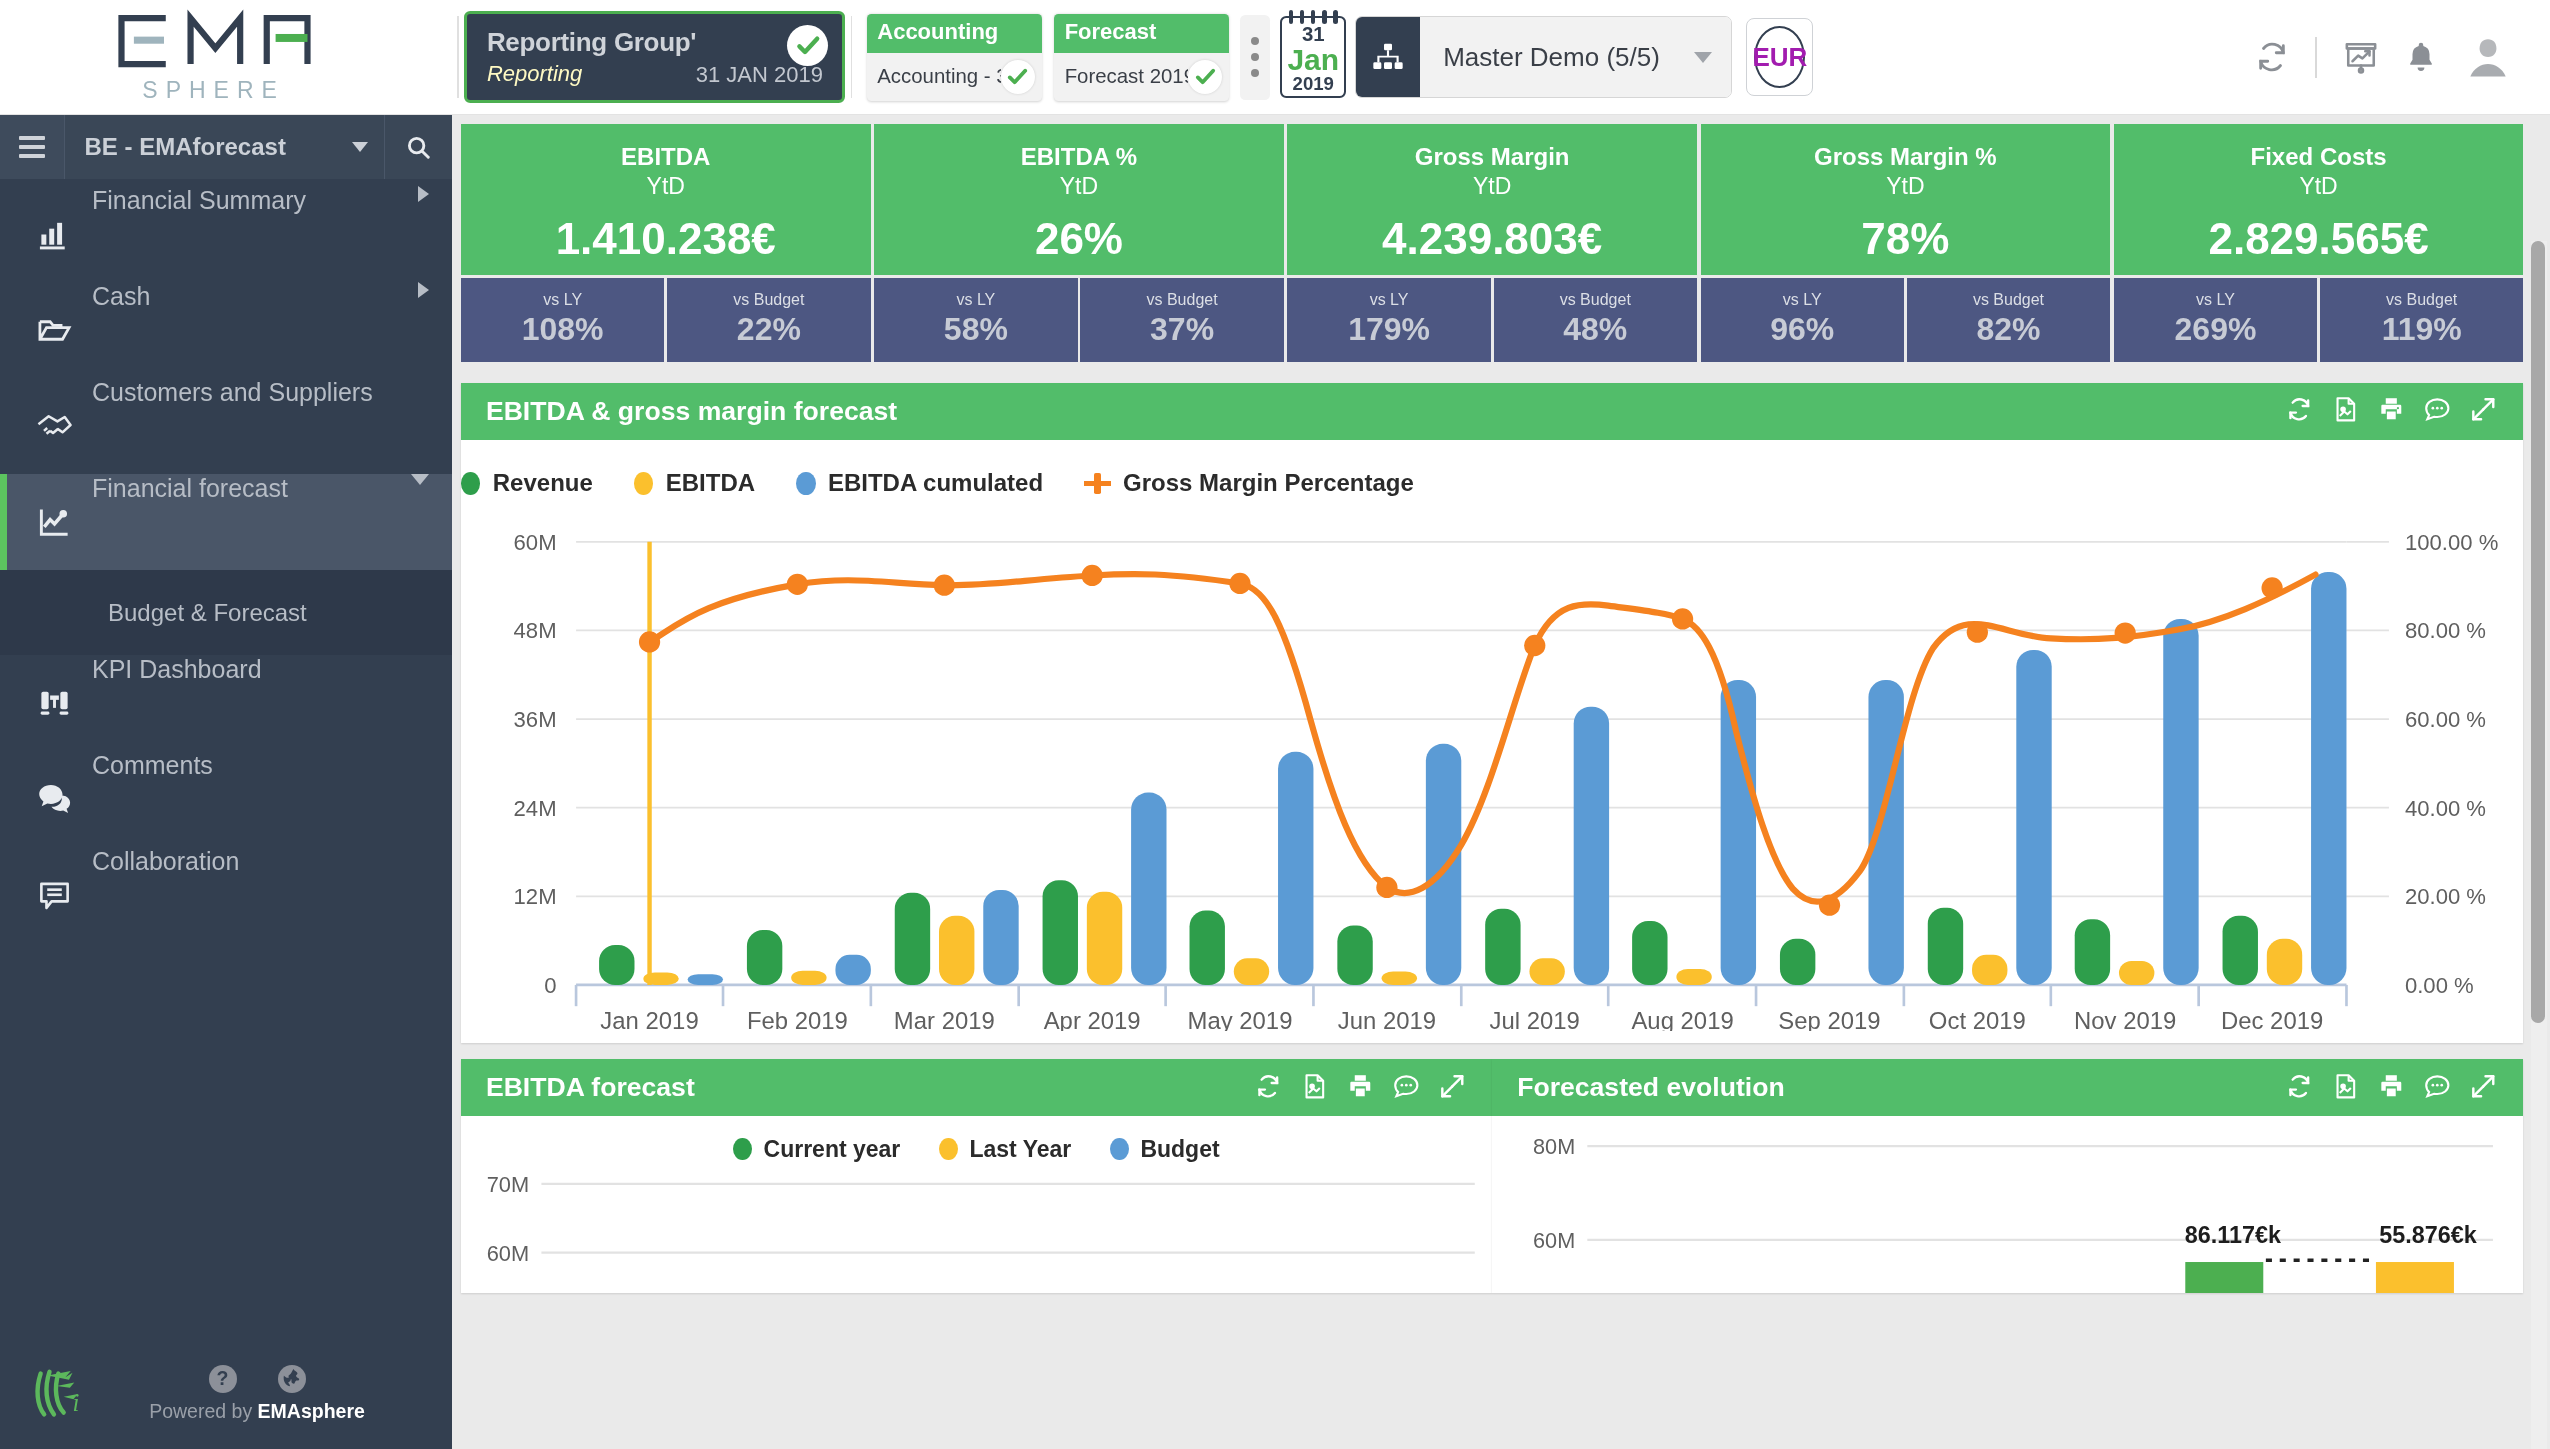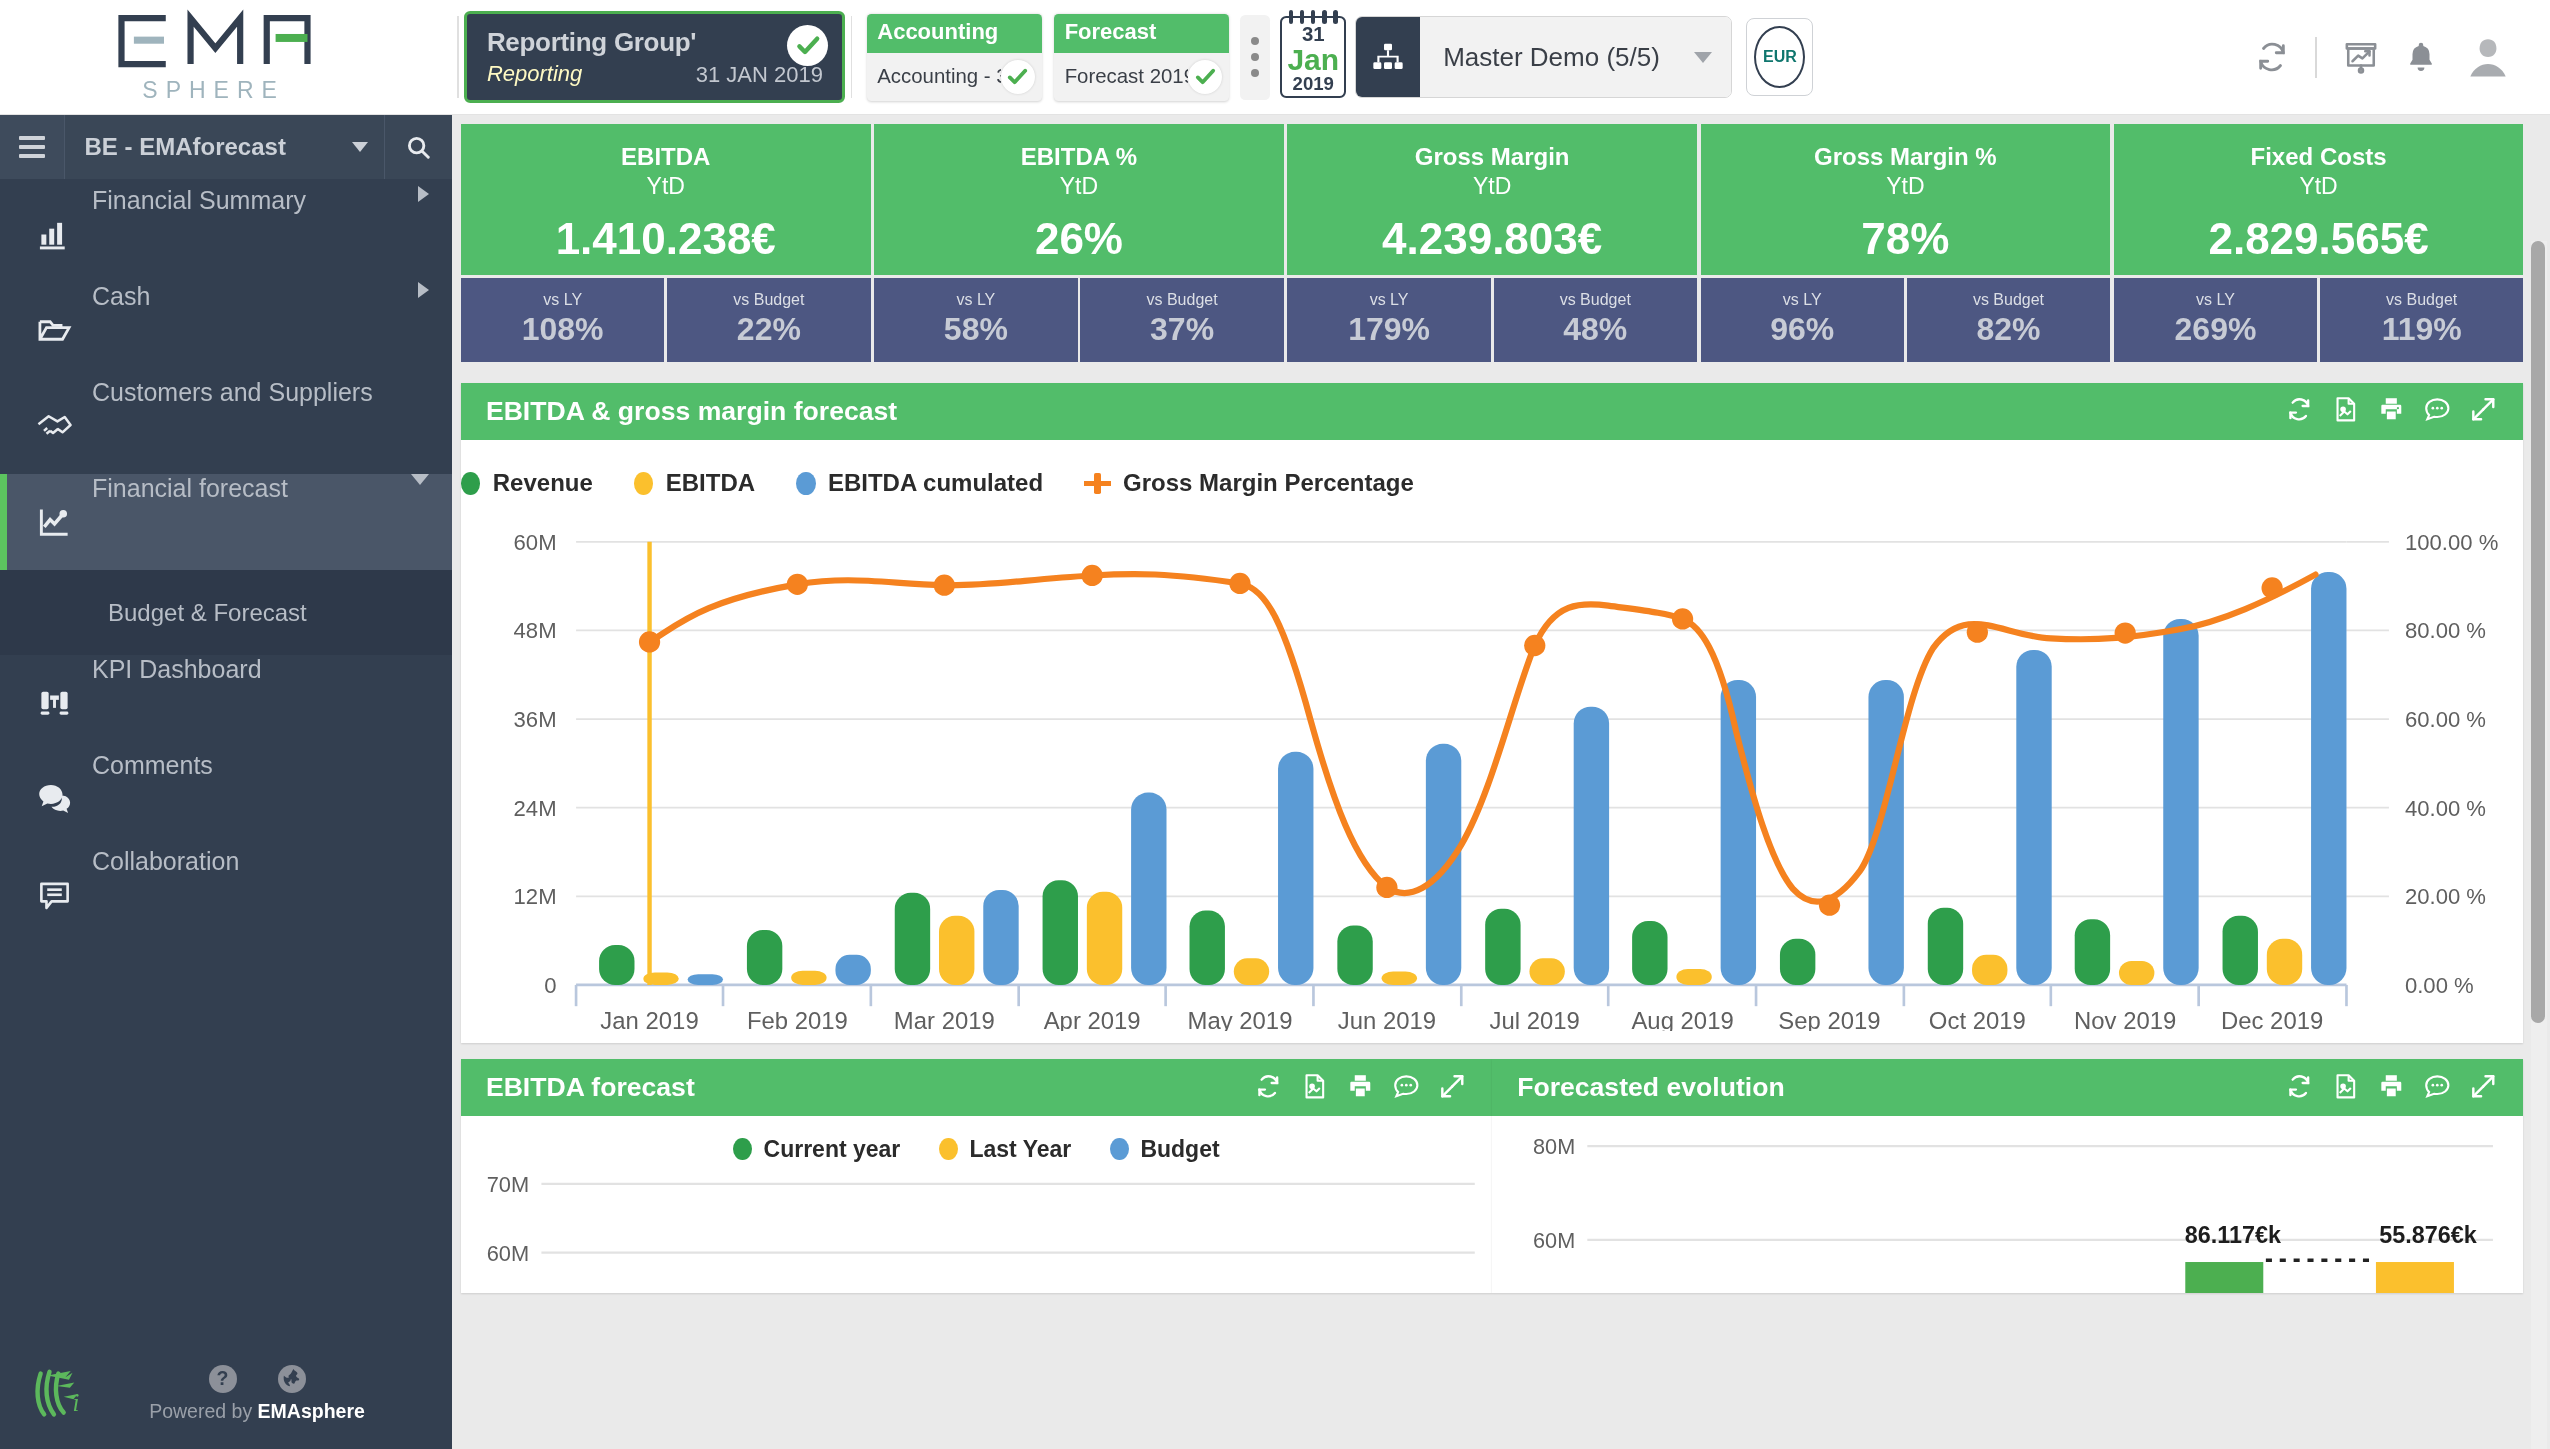--- a/index.html
+++ b/index.html
@@ -60,21 +60,21 @@
   .entsel { display: flex; height: 82px; border-radius: 7px; overflow: hidden; border: 1.8px solid #d6d6d6; margin-right: 14px; }
   .entsel .es-ico { width: 64px; background: #333f50; display: flex; align-items: center; justify-content: center; }
   .entsel .es-ico svg { width: 32px; height: 32px; }
   .entsel .es-val { background: #f2f2f2; display: flex; align-items: center; padding: 0 19.5px 0 23px;
     font-size: 26px; color: #3a3f47; gap: 34px; }
   .caret-d { width: 0; height: 0; border-left: 9.7px solid transparent; border-right: 9.7px solid transparent; border-top: 11.5px solid #a0a4aa; }
 
   .curbtn { width: 67px; height: 78px; border: 1.8px solid #cfd2d6; border-radius: 8px; background: #fff;
     display: flex; align-items: center; justify-content: center; }
   .curbtn .cur-ellipse { width: 51px; height: 62px; border: 2.7px solid #333f50; border-radius: 50%;
-    display: flex; align-items: center; justify-content: center; font-size: 16px; color: #0f766e; font-weight: 600; }
+    display: flex; align-items: center; justify-content: center; font-size: 26px; color: #a21caf; font-weight: 600; }
 
   .tb-right { margin-left: auto; display: flex; align-items: center; gap: 26.6px; padding-right: 39px; }
   .tb-right .ic { color: #8b8f95; display: flex; align-items: center; }
   .tb-right .ic svg { width: 34px; height: 34px; }
   .vdiv { width: 1.8px; height: 41px; background: #d9d9d9; }
   .avatar { width: 46px; height: 46px; }
 
   
   .body { flex: 1; display: flex; min-height: 0; }
 

